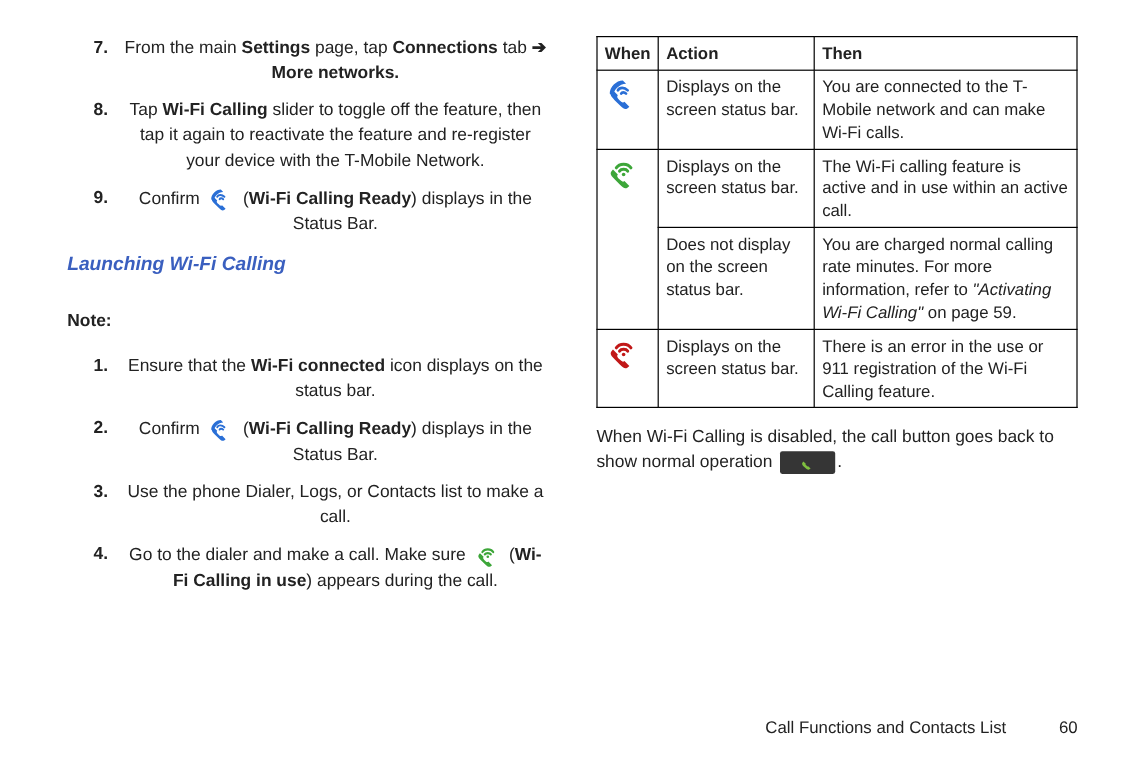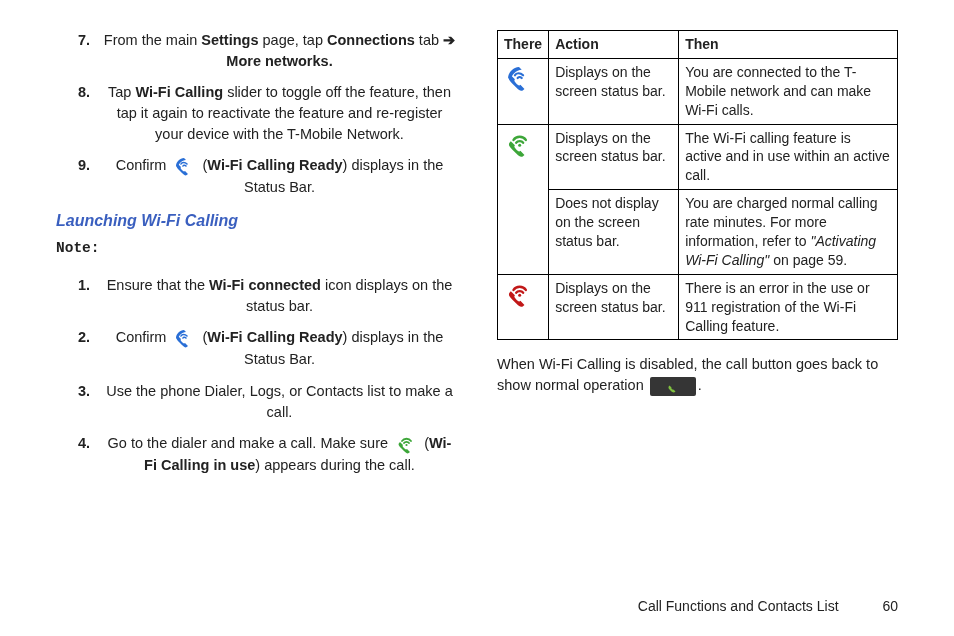--- a/index.html
+++ b/index.html
@@ -41,27 +41,26 @@
     flex: 1;
     text-align: center;
   }
   .bold { font-weight: 700; }
   .arrow { font-weight: 700; }
   .section-heading {
     color: #3a5fbf;
     font-weight: 700;
     font-style: italic;
     font-size: 16px;
-    margin: 14px 0 8px 0;
+    margin: 14px 0 28px 0;
   }
   .note-row {
     display: flex;
     margin: 0 16px 16px 0;
     line-height: 1.45;
-    font-family: Liberation Mono, monospace;
   }
   .note-label {
     font-weight: 700;
     width: 42px;
     flex-shrink: 0;
   }
   .note-body { flex: 1; }
   .inline-icon {
     display: inline-block;
     vertical-align: middle;
@@ -223,21 +222,21 @@
             (<span class="bold">Wi-Fi Calling in use</span><span>) appears during the call.</span>
           </div>
         </div>
       </div>
     </div>
 
     <div class="col">
       <table class="status-table">
         <tbody>
             <tr>
-          <th>There</th>
+          <th>When</th>
           <th>Action</th>
           <th>Then</th>
         </tr>
         <tr>
           <td class="icon-cell">
             <svg width="30" height="30" viewBox="0 0 22 22">
                   <use href="#wifi-phone-blue"></use>
                 </svg>
           </td>
           <td class="action-cell">Displays on the screen status bar.</td>

